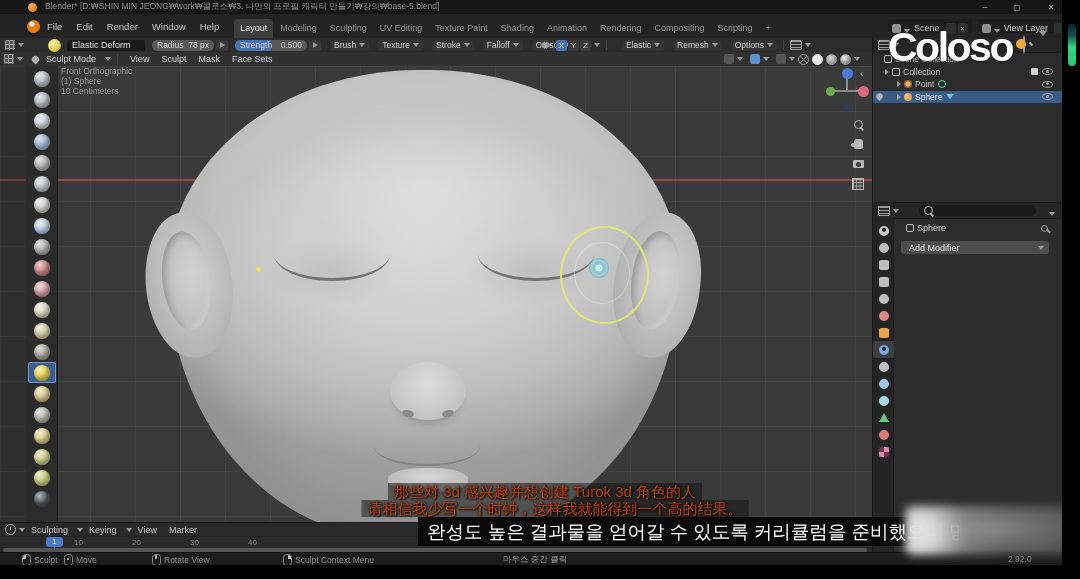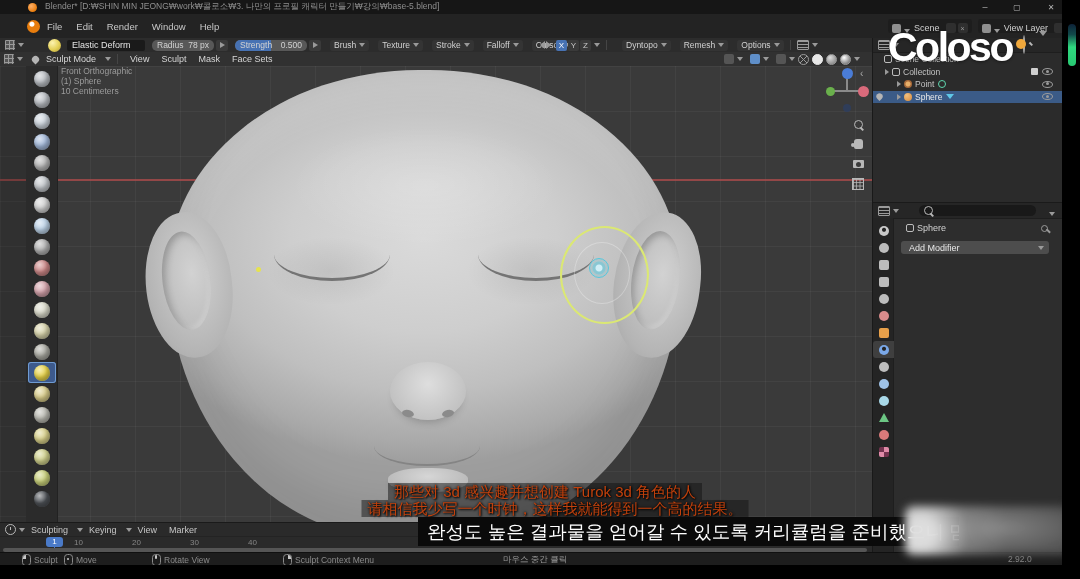--- a/index.html
+++ b/index.html
@@ -224,20 +224,33 @@
     <div class="winbtn close"></div>
   </div>
 
   <div class="topbar">
     <span class="blogo"></span>
     <span class="menu">File</span>
     <span class="menu">Edit</span>
     <span class="menu">Render</span>
     <span class="menu">Window</span>
     <span class="menu">Help</span>
+    <div class="ws-tabs" id="ws-tabs">
+        <div class="ws-tab active">Layout</div>
+        <div class="ws-tab">Modeling</div>
+        <div class="ws-tab">Sculpting</div>
+        <div class="ws-tab">UV Editing</div>
+        <div class="ws-tab">Texture Paint</div>
+        <div class="ws-tab">Shading</div>
+        <div class="ws-tab">Animation</div>
+        <div class="ws-tab">Rendering</div>
+        <div class="ws-tab">Compositing</div>
+        <div class="ws-tab">Scripting</div>
+        <div class="ws-tab">+</div>
+      </div>
     <div class="topbar-right">
       <div class="tb-field">
         <span class="ichip"></span>
           <span class="cv"></span>
         <span class="lbl">Scene</span>
         <span class="minibtn"></span>
         <span class="minibtn">×</span>
       </div>
       <div class="tb-field">
         <span class="ichip"></span>
@@ -285,21 +298,21 @@
         <span class="cv"></span>
       </span>
     <div class="ts-right">
       <span class="bfly"></span>
       <span class="axis-btn active">X</span>
       <span class="axis-btn">Y</span>
       <span class="axis-btn">Z</span>
       <span class="cv"></span>
       <span class="vsep"></span>
       <span class="ts-drop">
-          <span>Dyntopo</span>
+          <span>Elastic</span>
           <span class="cv"></span>
         </span>
       <span class="ts-drop">
           <span>Remesh</span>
           <span class="cv"></span>
         </span>
       <span class="ts-drop">
           <span>Options</span>
           <span class="cv"></span>
         </span>

